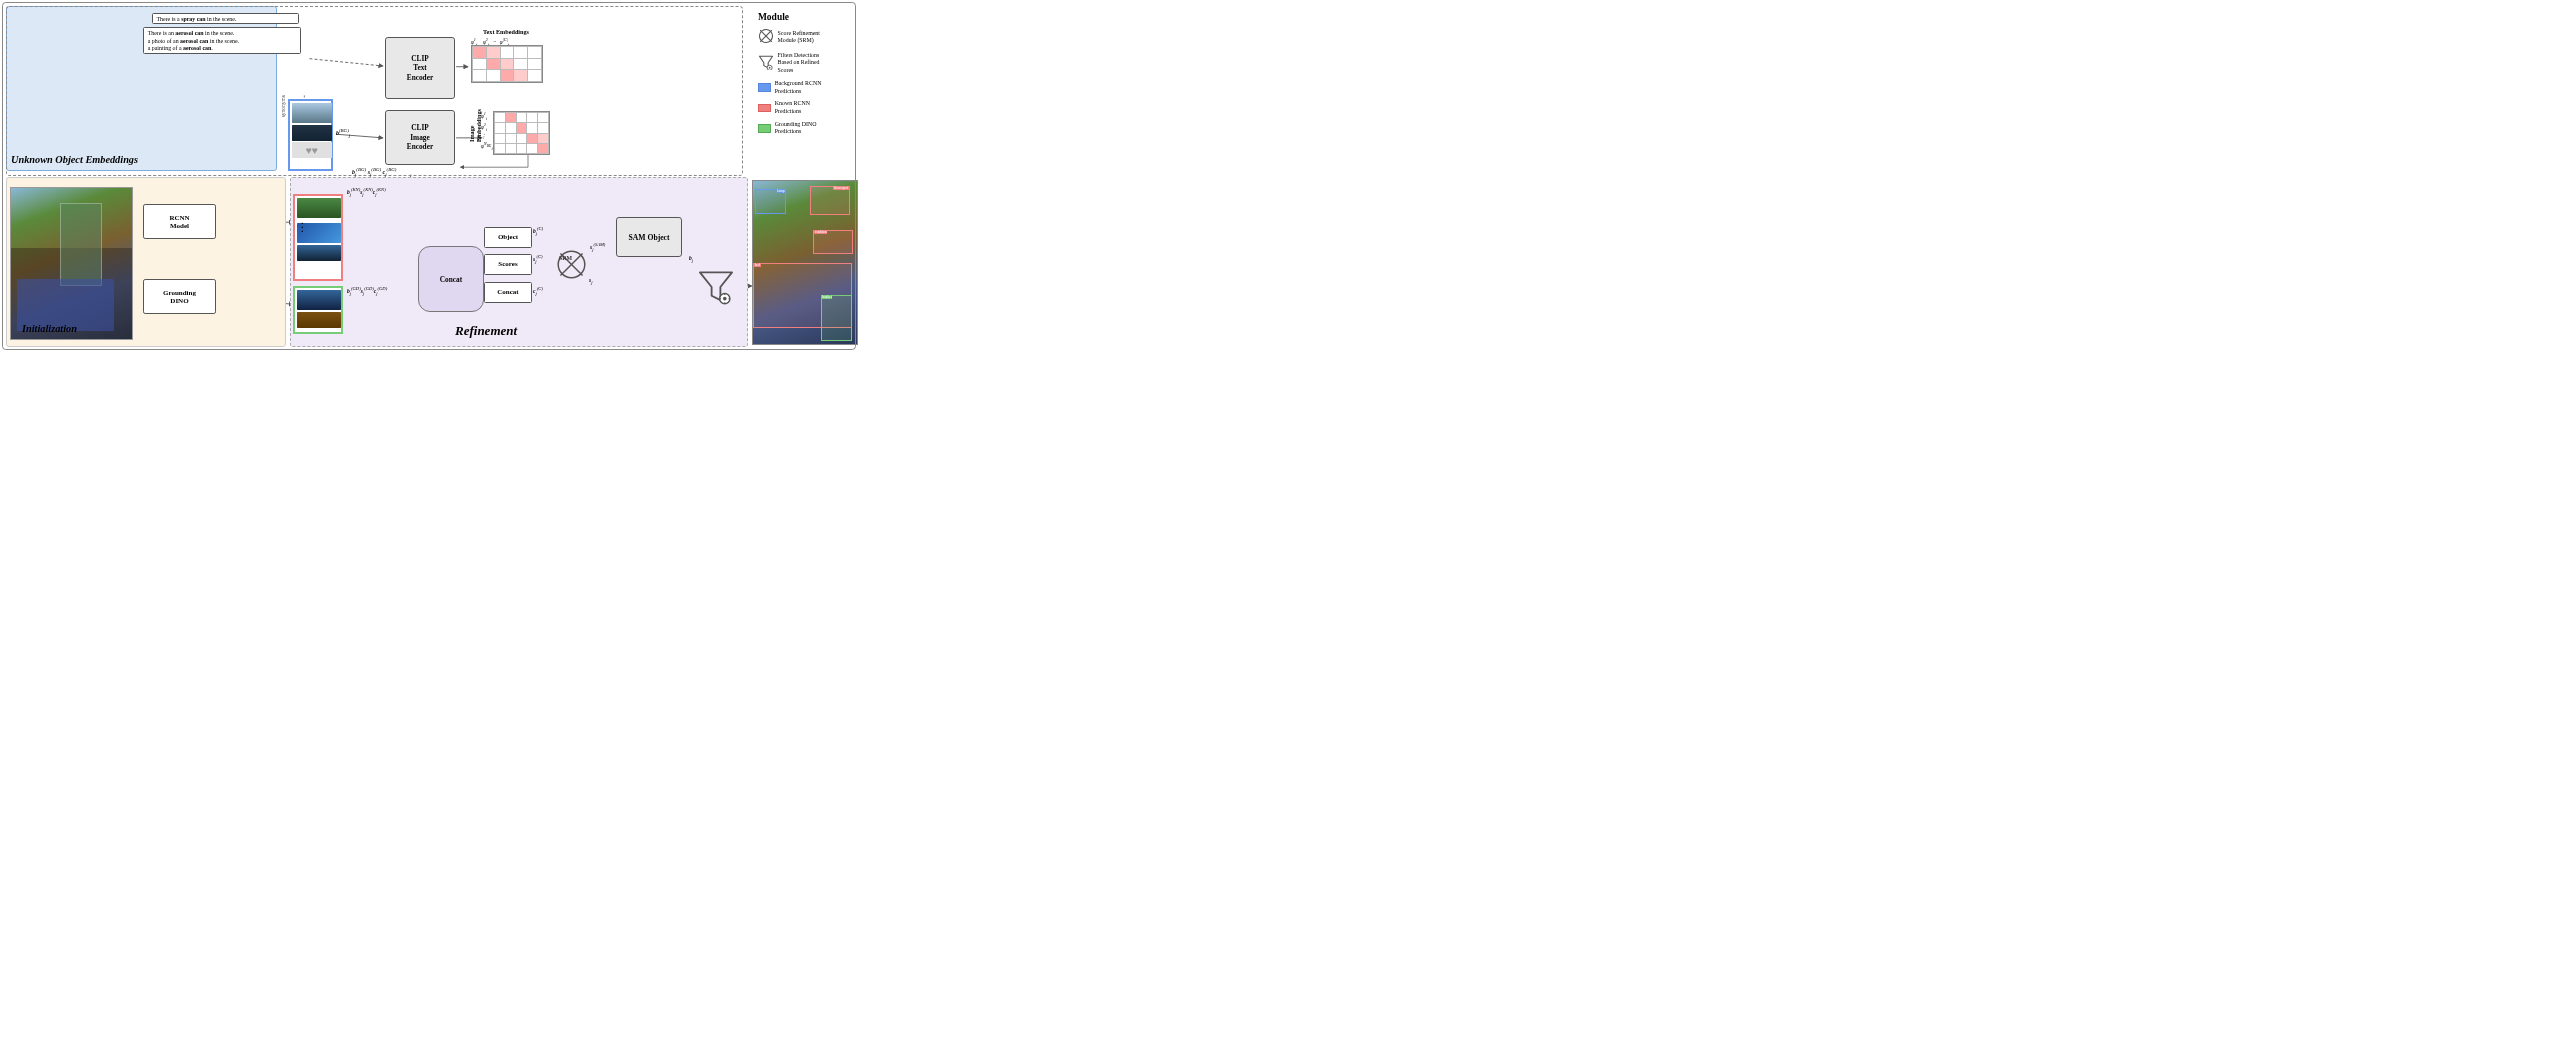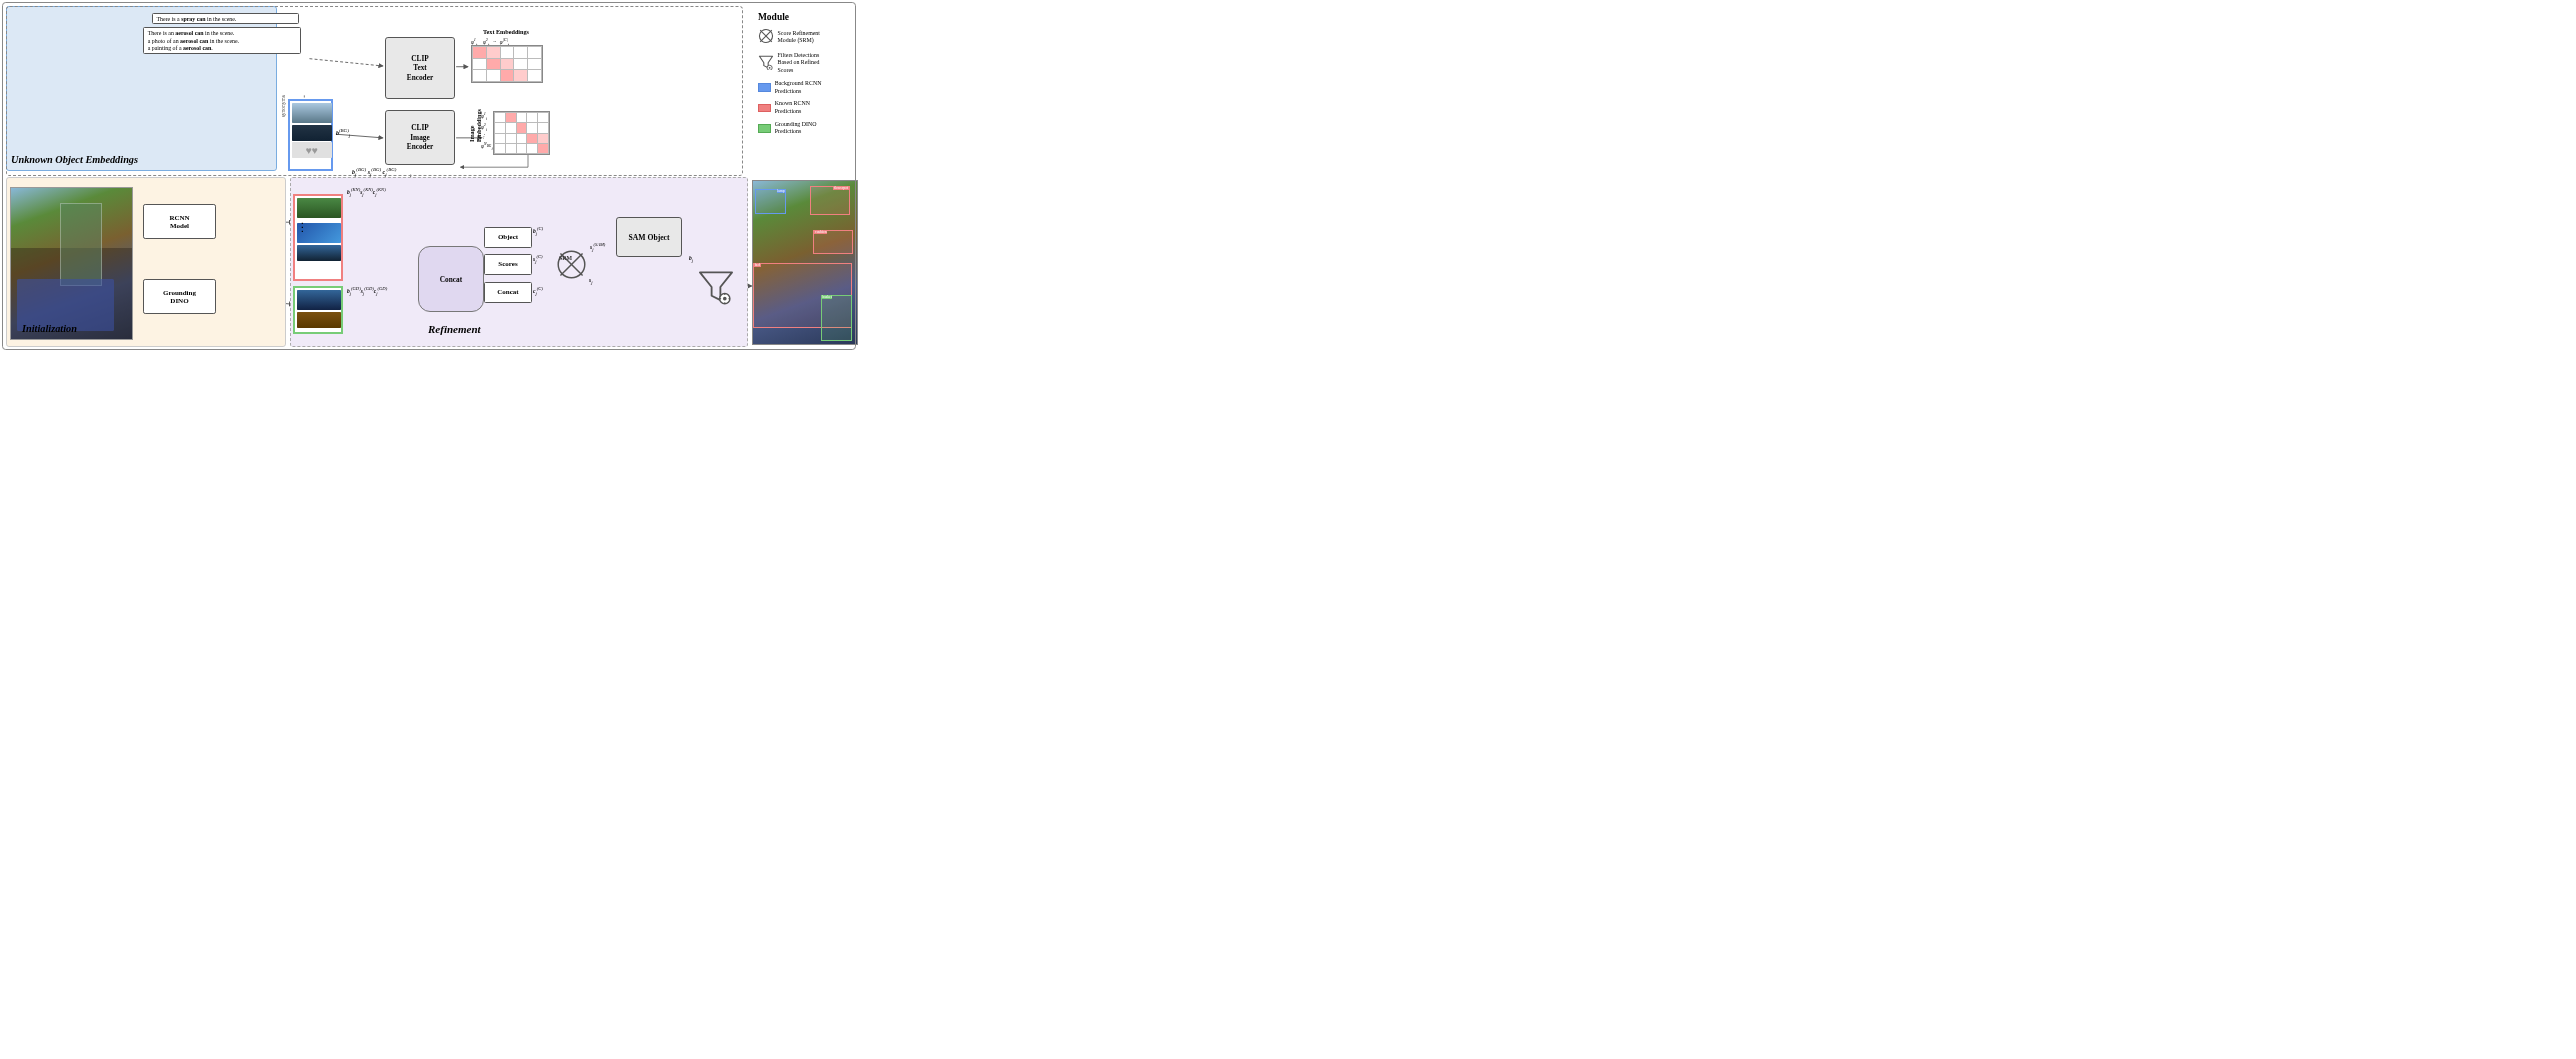--- a/index.html
+++ b/index.html
@@ -528,21 +528,21 @@
       <line x1="38" y1="47" x2="38" y2="49" stroke="#555" stroke-width="1.5"></line>
       <line x1="31" y1="42" x2="33" y2="42" stroke="#555" stroke-width="1.5"></line>
       <line x1="43" y1="42" x2="45" y2="42" stroke="#555" stroke-width="1.5"></line>
     </svg>
   </div>
 
   <div style="position:absolute; top:154px; left:11px; font-size:10.3px; font-weight:bold; font-style:italic; z-index:3;">Unknown Object Embeddings</div>
 
   <div style="position:absolute; top:323px; left:22px; font-size:10.3px; font-weight:bold; font-style:italic; z-index:3;">Initialization</div>
 
-  <div style="position:absolute; top:323px; left:428px; font-size:11px; font-weight:bold; font-style:italic; z-index:3;text-align:right;">Refinement</div>
+  <div style="position:absolute; top:323px; left:455px; font-size:13px; font-weight:bold; font-style:italic; z-index:3;text-align:right;">Refinement</div>
 
   <div style="position:absolute; top:5.9px; left:752px; width:106px; padding:5.9px; z-index:3;">
     <div style="font-size:9.5px; font-weight:bold; margin-bottom:5.9px;">Module</div>
 
     <div style="display:flex; align-items:center; margin-bottom:5.1px;">
       <div style="margin-right:3.7px; flex-shrink:0;">
         <svg width="16" height="16" viewBox="0 0 22 22">
           <circle cx="11" cy="11" r="9" fill="none" stroke="#555" stroke-width="1.5"></circle>
           <line x1="3" y1="3" x2="19" y2="19" stroke="#555" stroke-width="1.5"></line>
           <line x1="19" y1="3" x2="3" y2="19" stroke="#555" stroke-width="1.5"></line>

